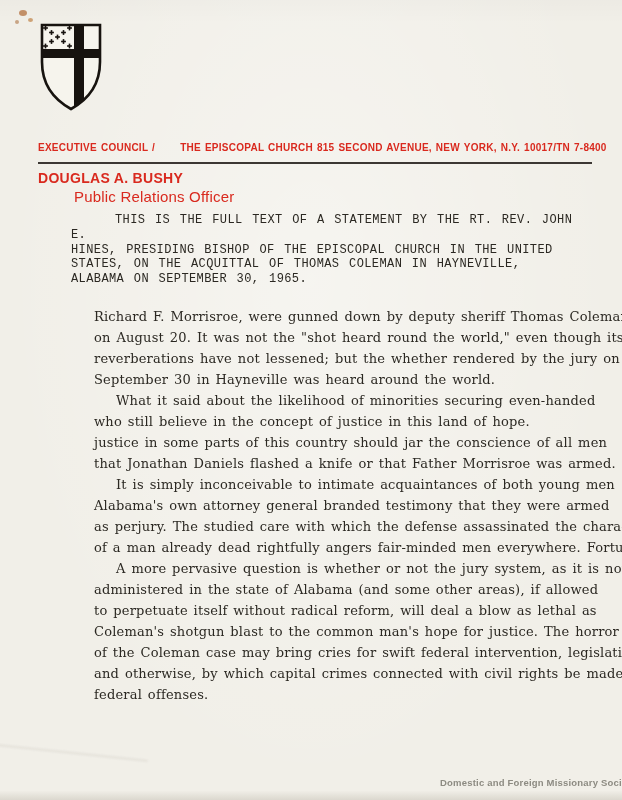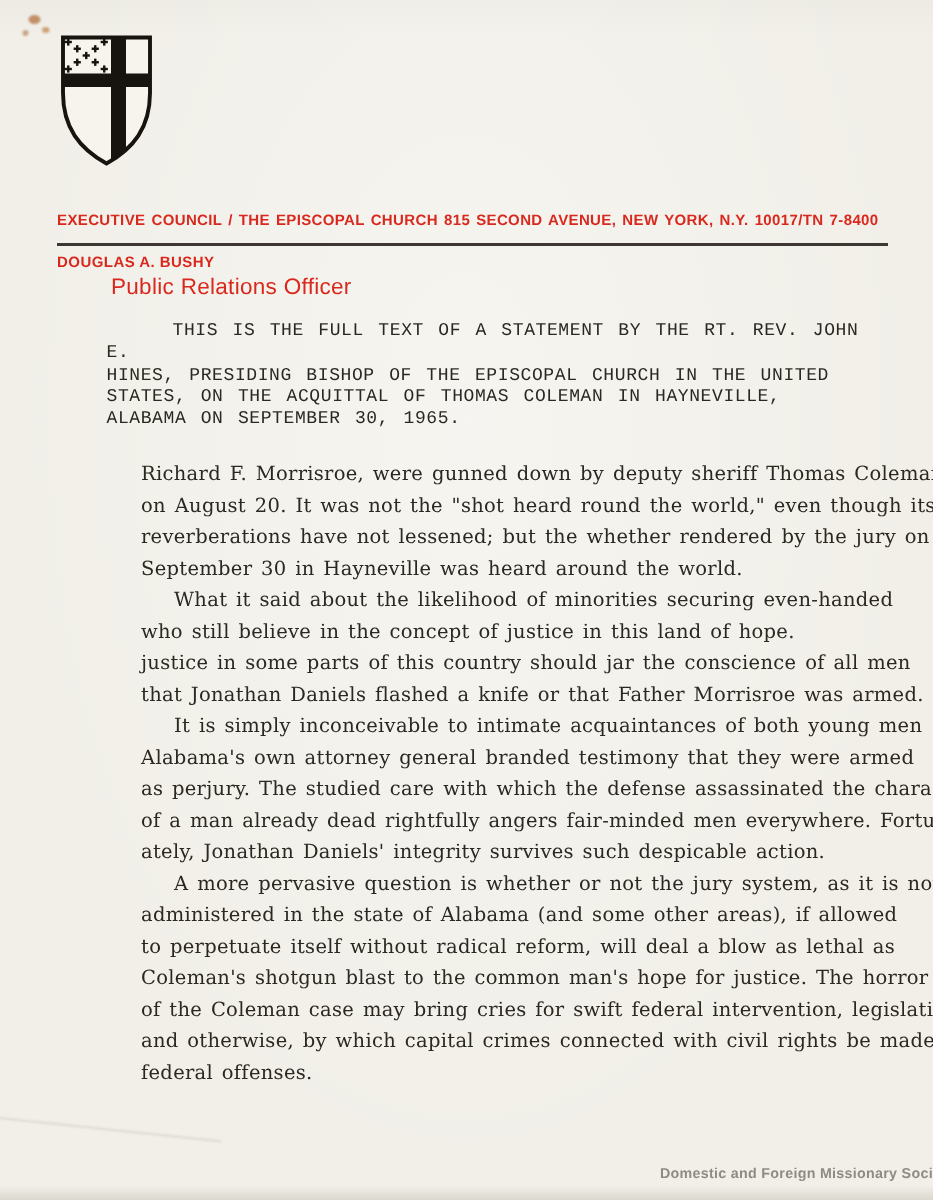--- a/index.html
+++ b/index.html
@@ -21,23 +21,23 @@
   .crease{
     position:absolute;left:-12px;top:752px;width:160px;height:1px;
     background:rgba(90,80,60,0.18);transform:rotate(6deg);filter:blur(0.8px);
   }
   .shield{position:absolute;left:39px;top:22px;}
   .letterhead{position:absolute;left:38px;top:142px;width:556px;}
   .lh-line{
     font-size:10px;letter-spacing:0.25px;word-spacing:1px;
     color:#d9291e;white-space:nowrap;font-weight:600;
   }
-  .lh-line .b{font-weight:800;}
+  .lh-line .b{font-weight:800;margin-left:21px;}
   .rule{margin-top:9px;height:2px;width:554px;background:#3c3733;}
-  .officer-name{margin-top:6px;font-size:10px;font-weight:800;color:#d9291e;letter-spacing:0.3px;}
+  .officer-name{margin-top:6px;font-size:14px;font-weight:800;color:#d9291e;letter-spacing:0.3px;}
   .officer-title{margin-top:2px;font-size:15px;color:#d9291e;letter-spacing:0.2px;margin-left:36px;}
   .stmt-header{
     position:absolute;left:71px;top:213px;width:505px;
     font-family:Liberation Mono, monospace;
     font-size:12px;line-height:14.8px;color:#2b2822;
     letter-spacing:0.4px;word-spacing:2px;
   }
   .stmt-header .line.indent{text-indent:44px;}
   .body-text{
     position:absolute;left:94px;top:306px;width:492px;
@@ -112,21 +112,20 @@
 
     <div class="line indent">What it said about the likelihood of minorities securing even-handed</div>
     <div class="line">who still believe in the concept of justice in this land of hope.</div>
     <div class="line">justice in some parts of this country should jar the conscience of all men</div>
 
     <div class="line">that Jonathan Daniels flashed a knife or that Father Morrisroe was armed.</div>
     <div class="line indent">It is simply inconceivable to intimate acquaintances of both young men</div>
     <div class="line">Alabama's own attorney general branded testimony that they were armed</div>
     <div class="line">as perjury. The studied care with which the defense assassinated the character</div>
     <div class="line">of a man already dead rightfully angers fair-minded men everywhere. Fortun-</div>
-    <div class="line">ately, Jonathan Daniels' integrity survives such despicable action.</div>
 
     <div class="line indent">A more pervasive question is whether or not the jury system, as it is now</div>
     <div class="line">administered in the state of Alabama (and some other areas), if allowed</div>
     <div class="line">to perpetuate itself without radical reform, will deal a blow as lethal as</div>
     <div class="line">Coleman's shotgun blast to the common man's hope for justice. The horror</div>
     <div class="line">of the Coleman case may bring cries for swift federal intervention, legislative</div>
     <div class="line">and otherwise, by which capital crimes connected with civil rights be made</div>
     <div class="line">federal offenses.</div>
   </div>
 

